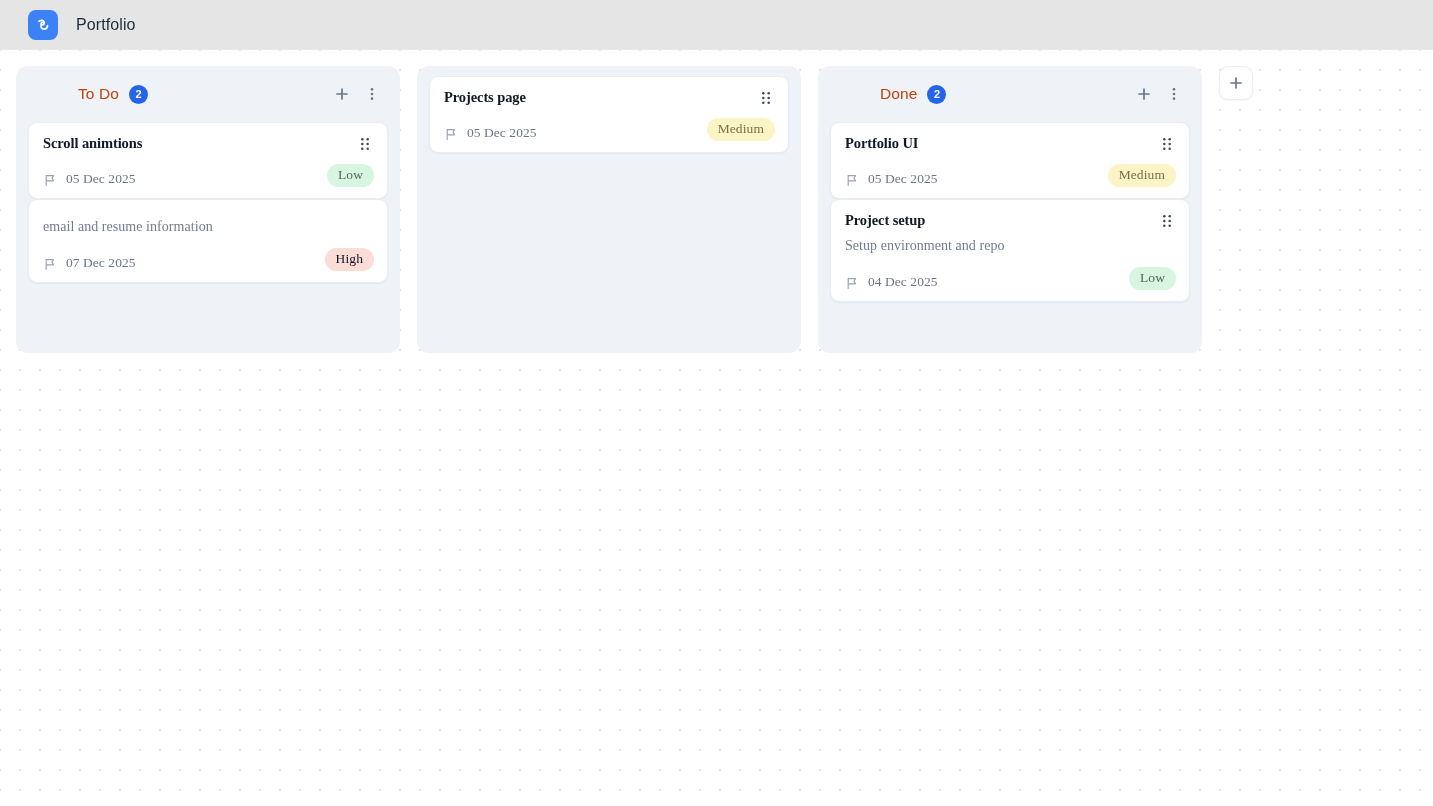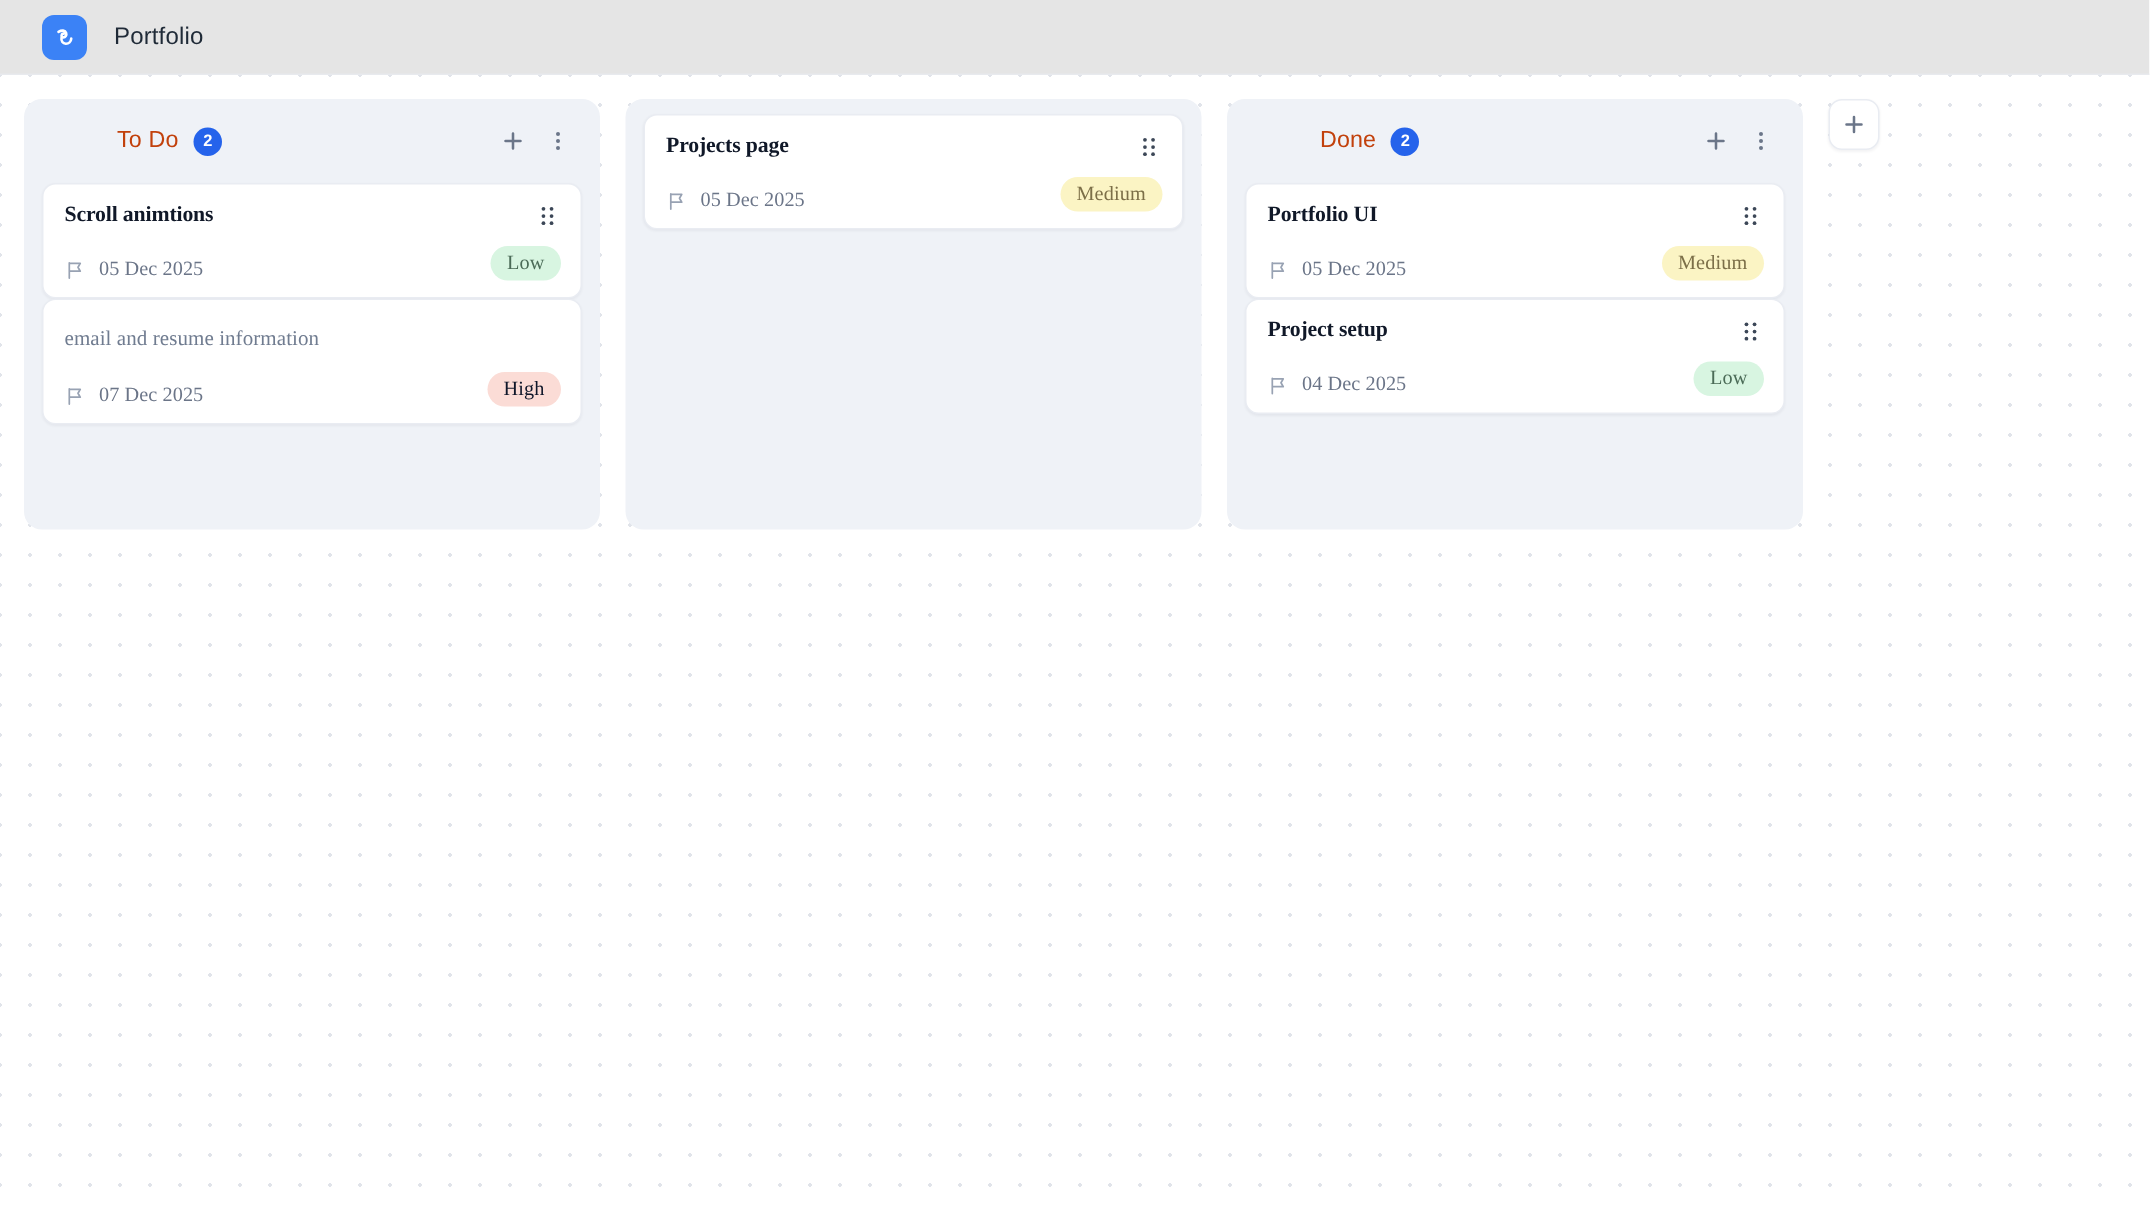--- a/index.html
+++ b/index.html
@@ -404,20 +404,21 @@
               <svg width="12" height="16" viewBox="0 0 12 16" aria-hidden="true">
                 <circle cx="3.3" cy="3.2" r="1.25" fill="currentColor"></circle>
                 <circle cx="8.7" cy="3.2" r="1.25" fill="currentColor"></circle>
                 <circle cx="3.3" cy="8" r="1.25" fill="currentColor"></circle>
                 <circle cx="8.7" cy="8" r="1.25" fill="currentColor"></circle>
                 <circle cx="3.3" cy="12.8" r="1.25" fill="currentColor"></circle>
                 <circle cx="8.7" cy="12.8" r="1.25" fill="currentColor"></circle>
               </svg>
             </span>
           </div>
+          <div class="card-desc">Setup environment and repo</div>
           <div class="card-footer">
             <span class="flag-icon">
               <svg width="14" height="14" viewBox="0 0 14 14" aria-hidden="true">
                 <path d="M3.2 12.4V2.2M3.2 2.6h7.3l-1.5 2.6 1.5 2.6H3.2" fill="none" stroke="currentColor" stroke-width="1.15" stroke-linejoin="round" stroke-linecap="round"></path>
               </svg>
             </span>
             <span class="card-date">04 Dec 2025</span>
             <span class="priority low">Low</span>
           </div>
         </article>

